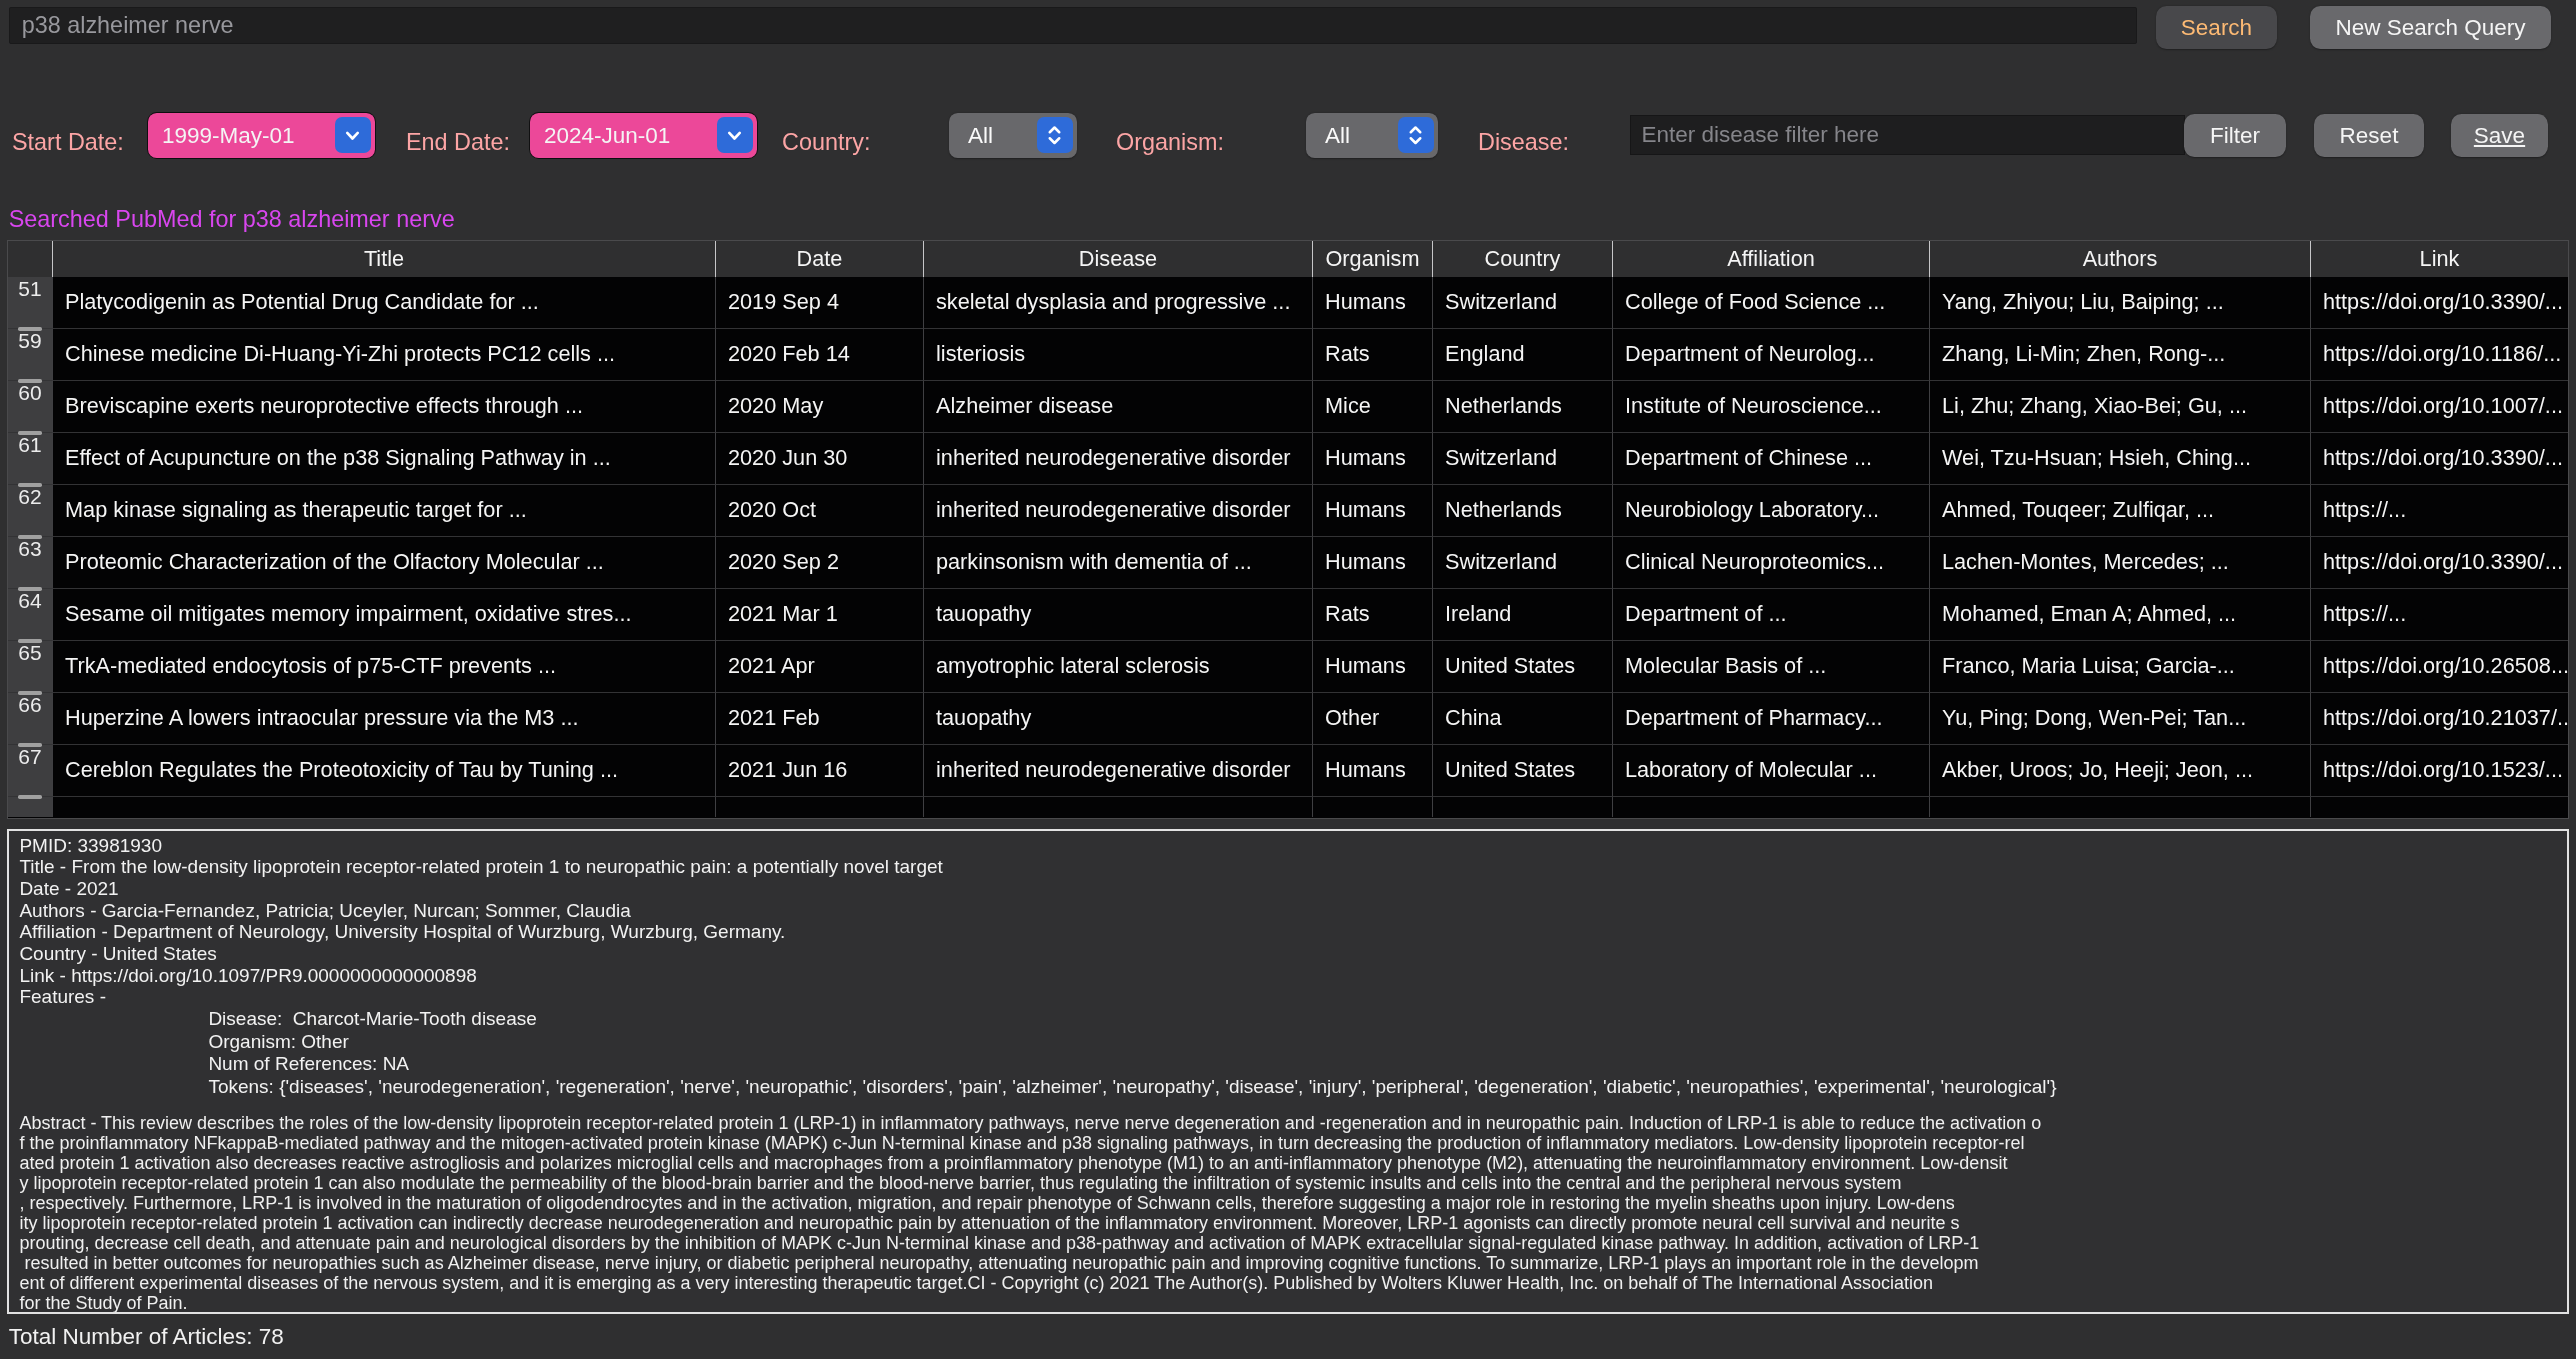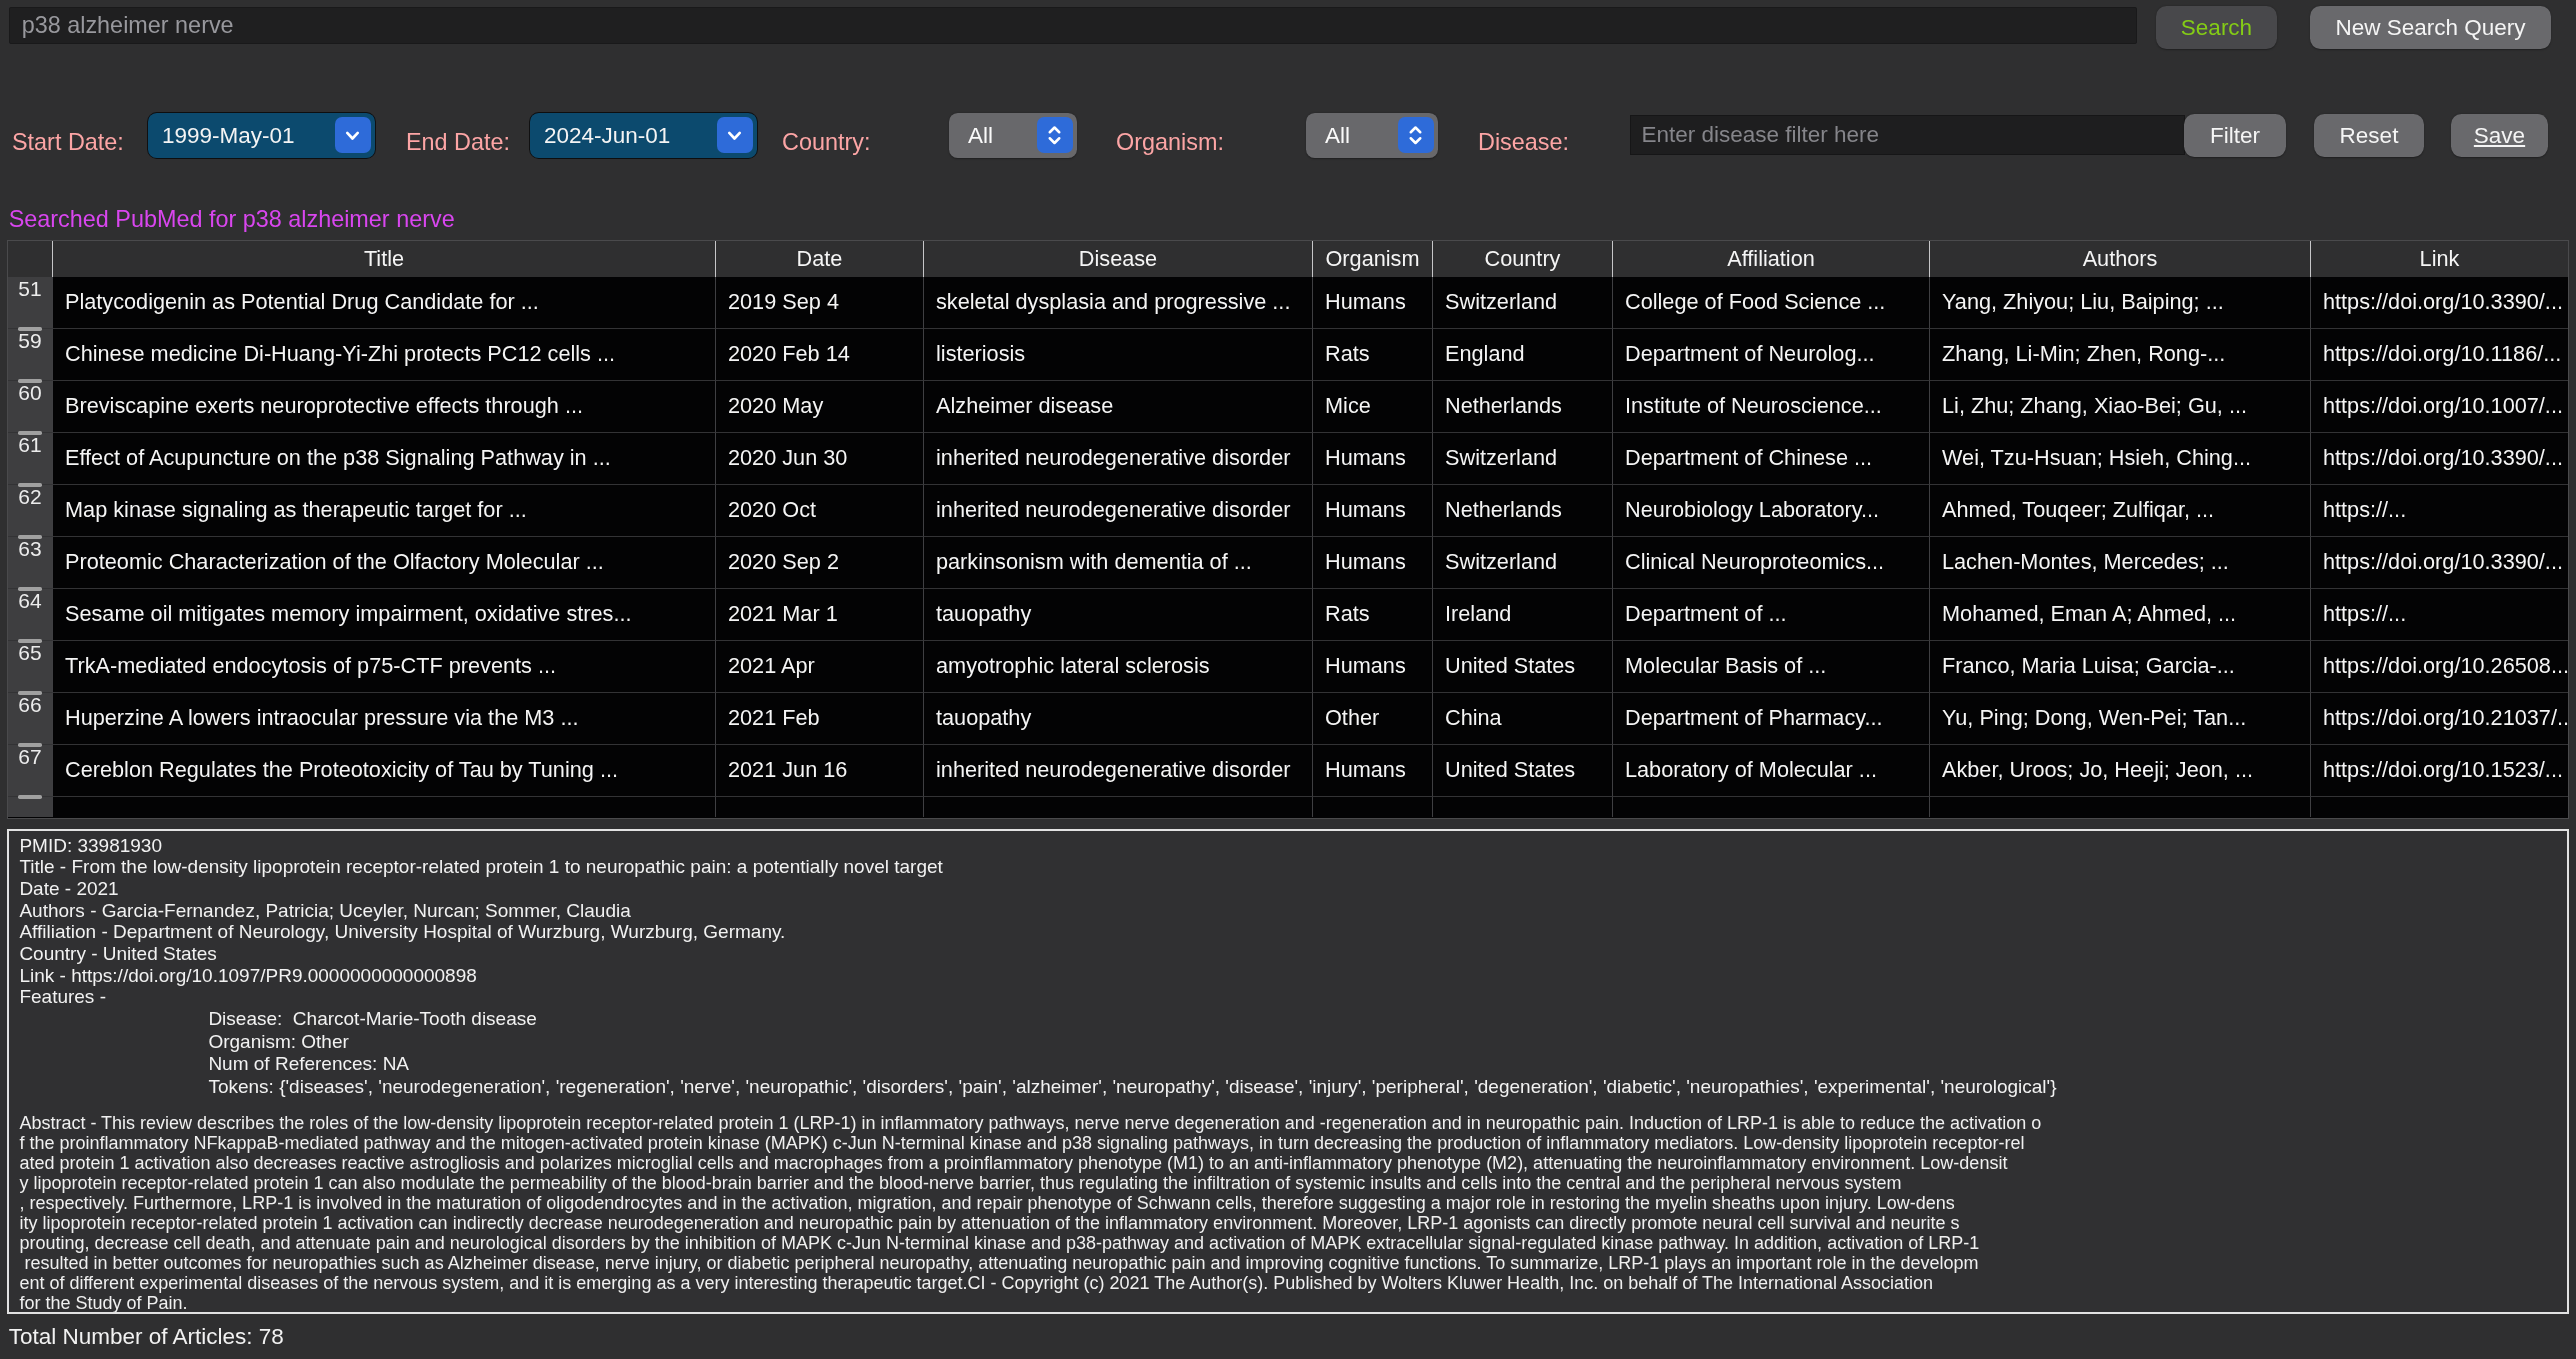--- a/index.html
+++ b/index.html
@@ -8,27 +8,27 @@
   .root { position:relative; width:2576px; height:1359px; background:#2f2f30; color:#f2f2f2; }
 
   
   .search-input { position:absolute; left:8.7px; top:7px; width:2128px; height:37px;
     background:#1f1f20; border:0.9px solid #19191a; border-radius:1.7px;
     color:#98989d; font-size:23.4px; padding:0 12px; outline:none;
     font-family:"Liberation Sans", sans-serif; }
   .btn { position:absolute; height:43px; top:6px; border:none; border-radius:10.4px;
     background:#69696c; color:#f5f5f5; font-size:22.5px; text-align:center;
     font-family:"Liberation Sans", sans-serif; box-shadow:0 0.9px 1.7px rgba(0,0,0,.35); cursor:default; }
-  .btn.disabled { background:#48484b; color:#84cc16; }
+  .btn.disabled { background:#48484b; color:#fdba74; }
   #search-btn { left:2156px; width:121px; }
   #nsq-btn   { left:2310px; width:241px; }
 
   
   .flabel { position:absolute; top:129px; font-size:23.4px; color:#fca5a5; white-space:nowrap; }
-  .combo { position:absolute; top:113px; height:45px; background:#0c4a6e;
+  .combo { position:absolute; top:113px; height:45px; background:#ec4899;
     border-radius:8.7px; box-shadow:0 0 0 0.9px #0e0e0f; }
   .combo .val { position:absolute; left:14px; top:0; line-height:45px; font-size:22.5px; color:#f4f4f4; white-space:nowrap; }
   .bluebox { position:absolute; right:4.3px; top:4.3px; width:36px; height:36px;
     background:#2e6bd9; border-radius:7px; display:flex; align-items:center; justify-content:center; }
   .popup { position:absolute; top:113px; height:45px; background:#68686b;
     border-radius:8.7px; box-shadow:0 0.9px 1.7px rgba(0,0,0,.35); }
   .popup .val { position:absolute; left:19px; top:0; line-height:45px; font-size:22.5px; color:#fafafa; }
   .disease-input { position:absolute; left:1630px; top:115px; width:555px; height:40px;
     background:#1e1e1f; border:0.9px solid #161617; color:#fef9c3; font-size:22.5px; padding:0 10.4px;
     outline:none; font-family:"Liberation Sans", sans-serif; }

